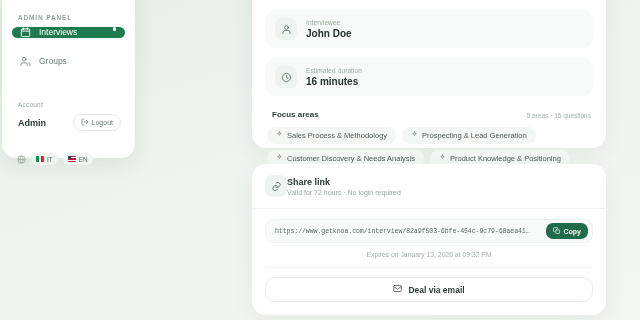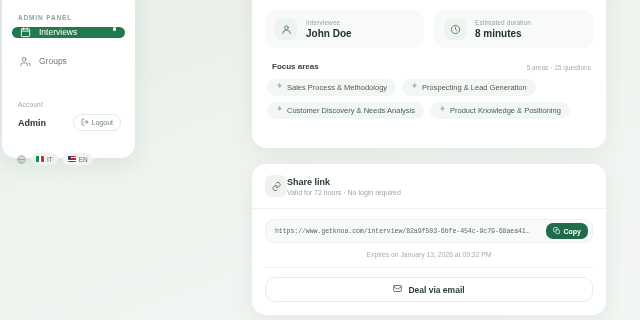--- a/index.html
+++ b/index.html
@@ -170,20 +170,21 @@
     height: 210px;
     background: #ffffff;
     border-radius: 14px;
     box-shadow: 0 6px 22px rgba(30, 70, 45, 0.07);
     padding: 72px 13px 0 13px;
   }
 
   .info-row {
     display: flex;
     gap: 10px;
+    flex-direction: column;
   }
 
   .info-box {
     flex: 1;
     display: flex;
     align-items: center;
     gap: 9px;
     background: #f7faf8;
     border-radius: 11px;
     padding: 8px 10px;
@@ -453,21 +454,21 @@
 
     <div class="info-box">
       <span class="info-icon">
         <svg width="11" height="11" viewBox="0 0 24 24" fill="none" stroke="#5c7a68" stroke-width="2" stroke-linecap="round" stroke-linejoin="round">
           <circle cx="12" cy="12" r="9"></circle>
             <path d="M12 7v5l3 2"></path>
         </svg>
       </span>
       <span>
         <div class="info-label">Estimated duration</div>
-        <div class="info-value">8 minutes</div>
+        <div class="info-value">16 minutes</div>
       </span>
     </div>
   </div>
 
   <div class="focus-header">
     <span class="focus-title">Focus areas</span>
     <span class="focus-meta">5 areas · 15 questions</span>
   </div>
 
   <div class="tag-list">

